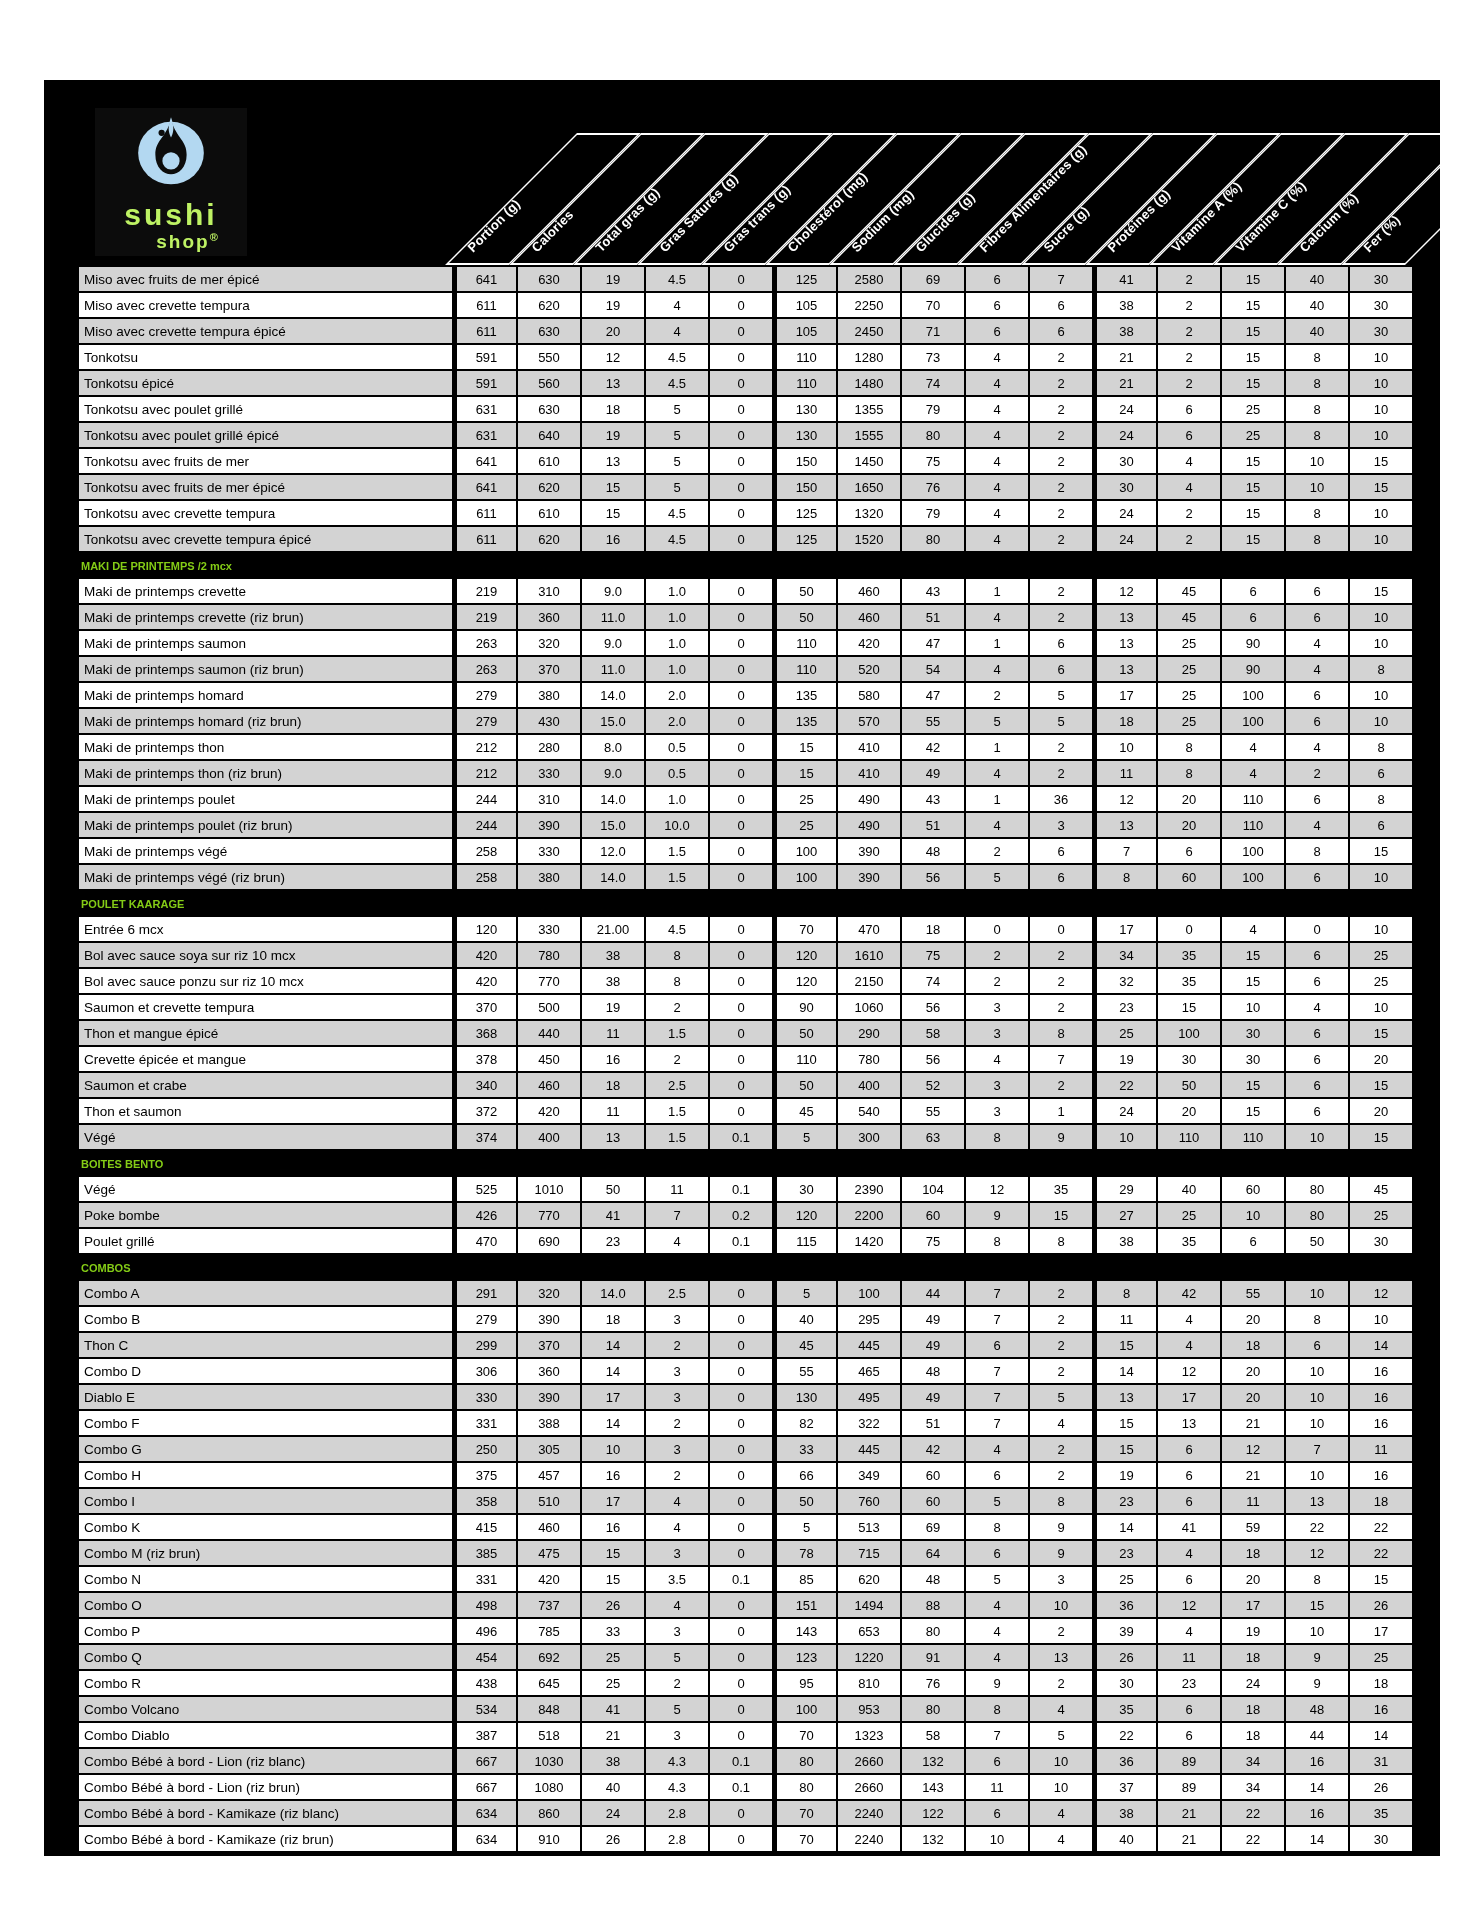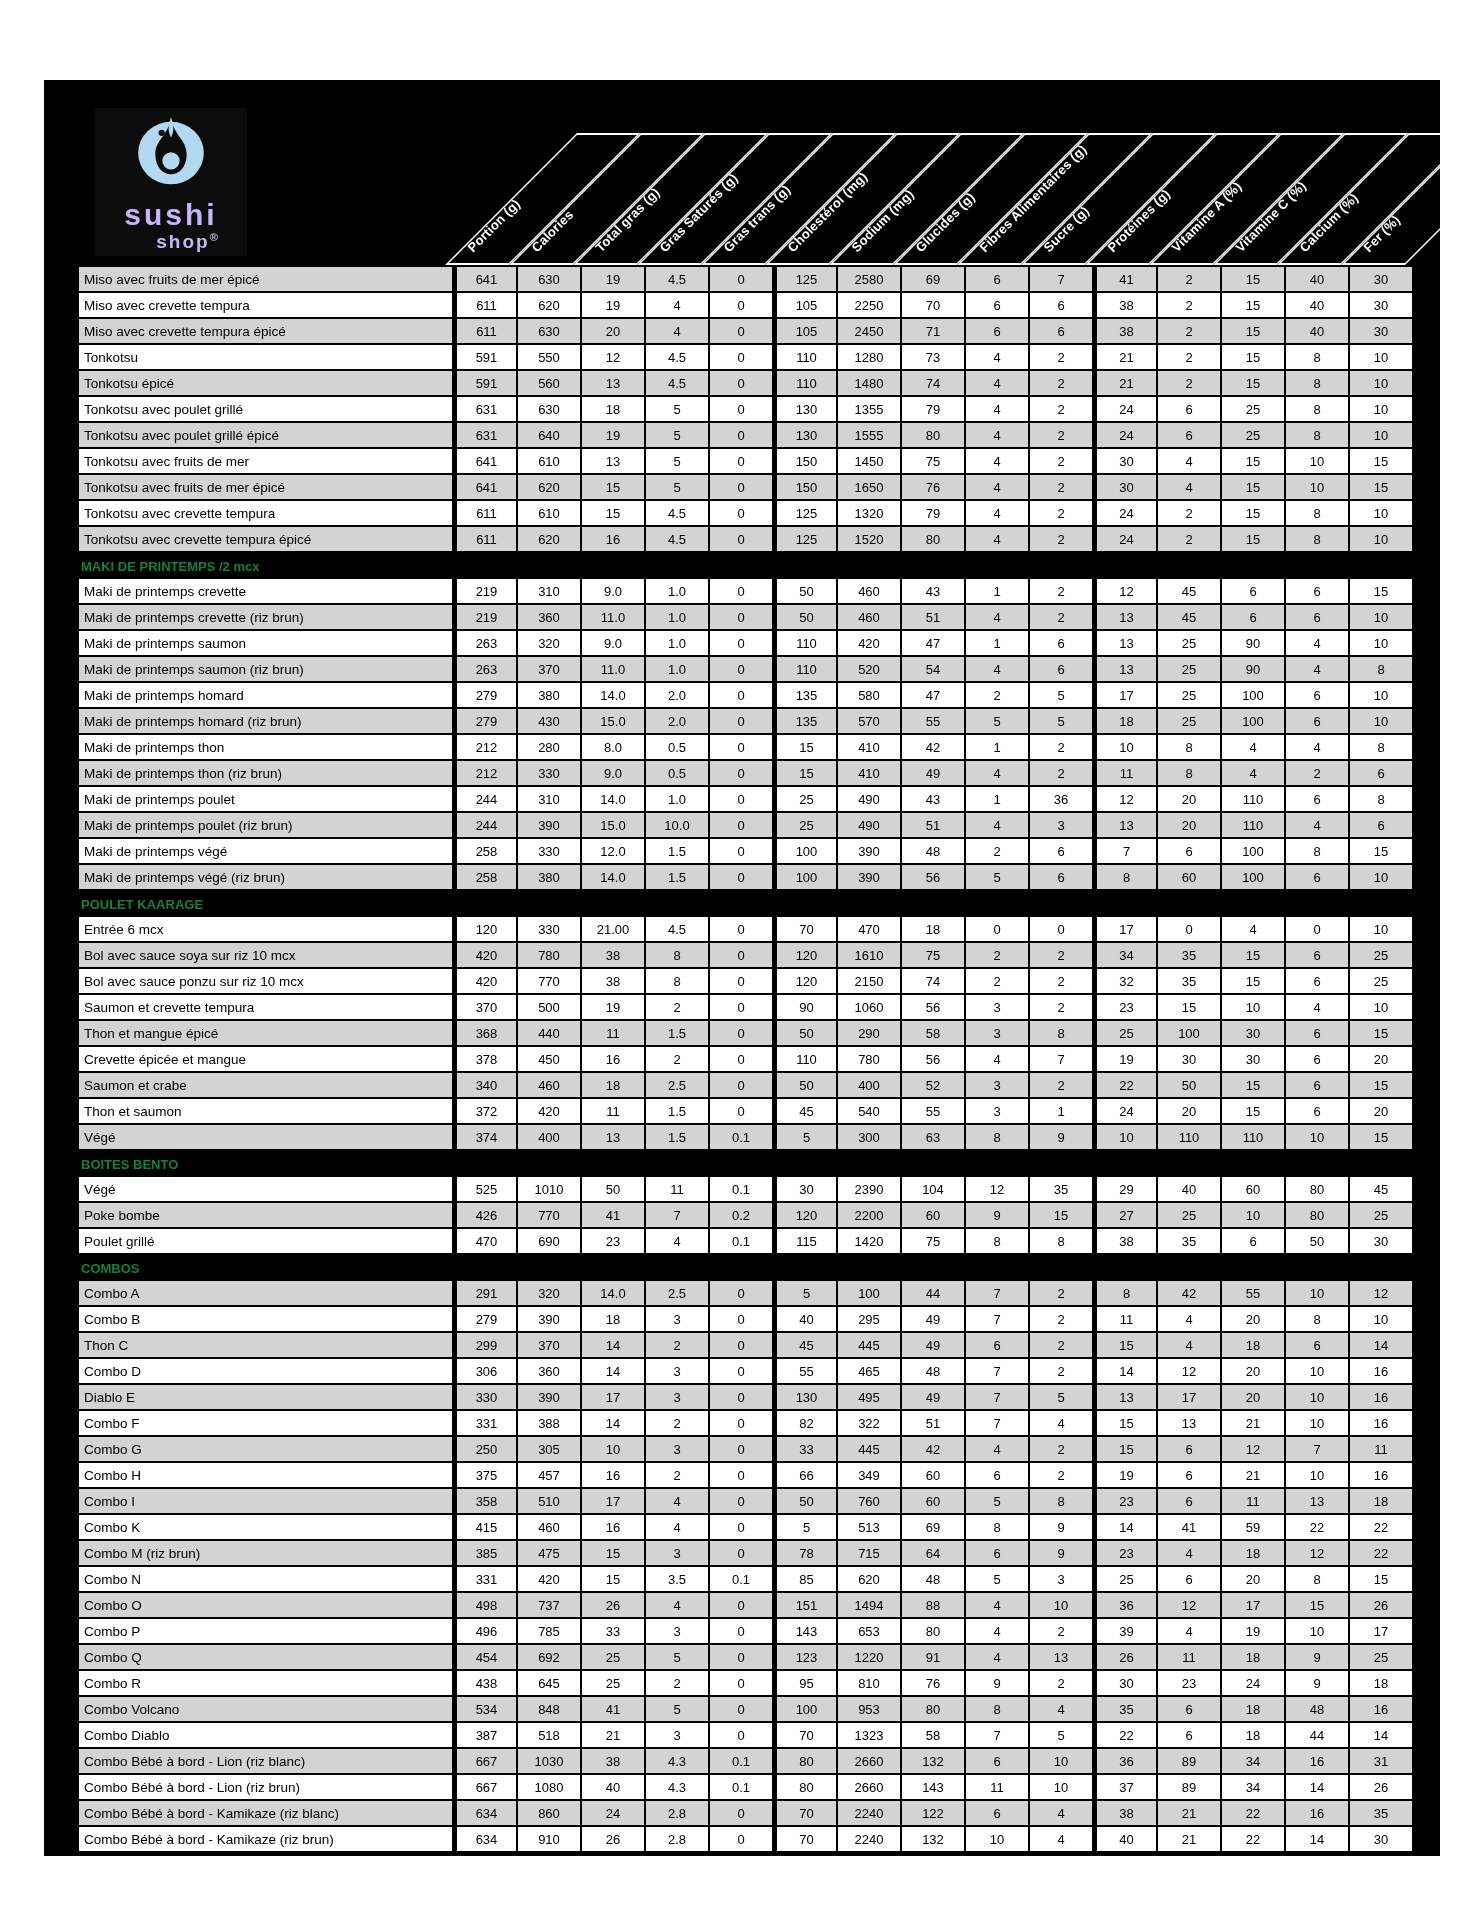--- a/index.html
+++ b/index.html
@@ -28,21 +28,21 @@
     border:2px solid #fff; box-sizing:border-box; background:#000;
   }
   .hdr-label {
     position:absolute; bottom:10px;
     transform:rotate(-45deg); transform-origin:left bottom;
     color:#fff; font-size:13px; font-weight:bold; white-space:nowrap; letter-spacing:0.2px;
   }
 
   
   .table { position:absolute; left:24px; top:185px; width:1337px; border-top:2px solid #000;margin-left:9px; }
-  .sec-hdr { height:26px; display:flex; align-items:center; color:#15803d; font-weight:bold; font-size:13px; padding-left:4px;text-align:center; }
+  .sec-hdr { height:26px; display:flex; align-items:center; color:#84cc16; font-weight:bold; font-size:11px; padding-left:4px;text-align:center; }
   .row { display:grid; grid-template-columns:377px repeat(15, 64px); border-bottom:2px solid #000; height:24px; }
   .row.gray  > div { background:#d3d3d3; }
   .row.white > div { background:#ffffff; }
   .cell { display:flex; align-items:center; border-right:2px solid #000; font-size:13px; color:#000; box-sizing:border-box; overflow:hidden; }
   .cell.name { padding-left:5px; border-left:2px solid #000; font-size:13.5px; }
   .cell.val  { justify-content:center; }
   .cell.sep  { border-left:3px solid #000; }
 </style>
 </head>
 <body>
@@ -50,21 +50,21 @@
 <div class="panel">
 
   <div class="logo-box">
     <svg viewBox="0 0 120 110">
       <ellipse cx="60" cy="50" rx="42" ry="40" fill="#b3d8f1"></ellipse>
       <path d="M60,8 C52,32 40,34 40,52 C40,68 50,77 60,77 C70,77 80,68 80,52 C80,34 68,32 60,8 Z" fill="#0c0c0c"></path>
       <path d="M60,4 C56,16 56,22 60,30 C64,22 64,16 60,4 Z" fill="#b3d8f1"></path>
       <circle cx="60" cy="60" r="11" fill="#b3d8f1"></circle>
       <circle cx="48" cy="24" r="4" fill="#0c0c0c"></circle>
     </svg>
-    <div class="wordmark" style="color:#c4b5fd;">
+    <div class="wordmark" style="color:#bef264;">
       <span class="l1">sushi</span>
       <span class="l2"><span>shop</span><span style="font-size:11px; vertical-align:super;">®</span></span>
     </div>
   </div>
 
   <div class="hdr-area">
       <div class="hdr-band" style="left: 377px;"></div>
       <span class="hdr-label" style="left: 407px;">Portion (g)</span>
       <div class="hdr-band" style="left: 441px;"></div>
       <span class="hdr-label" style="left: 471px;">Calories</span>

